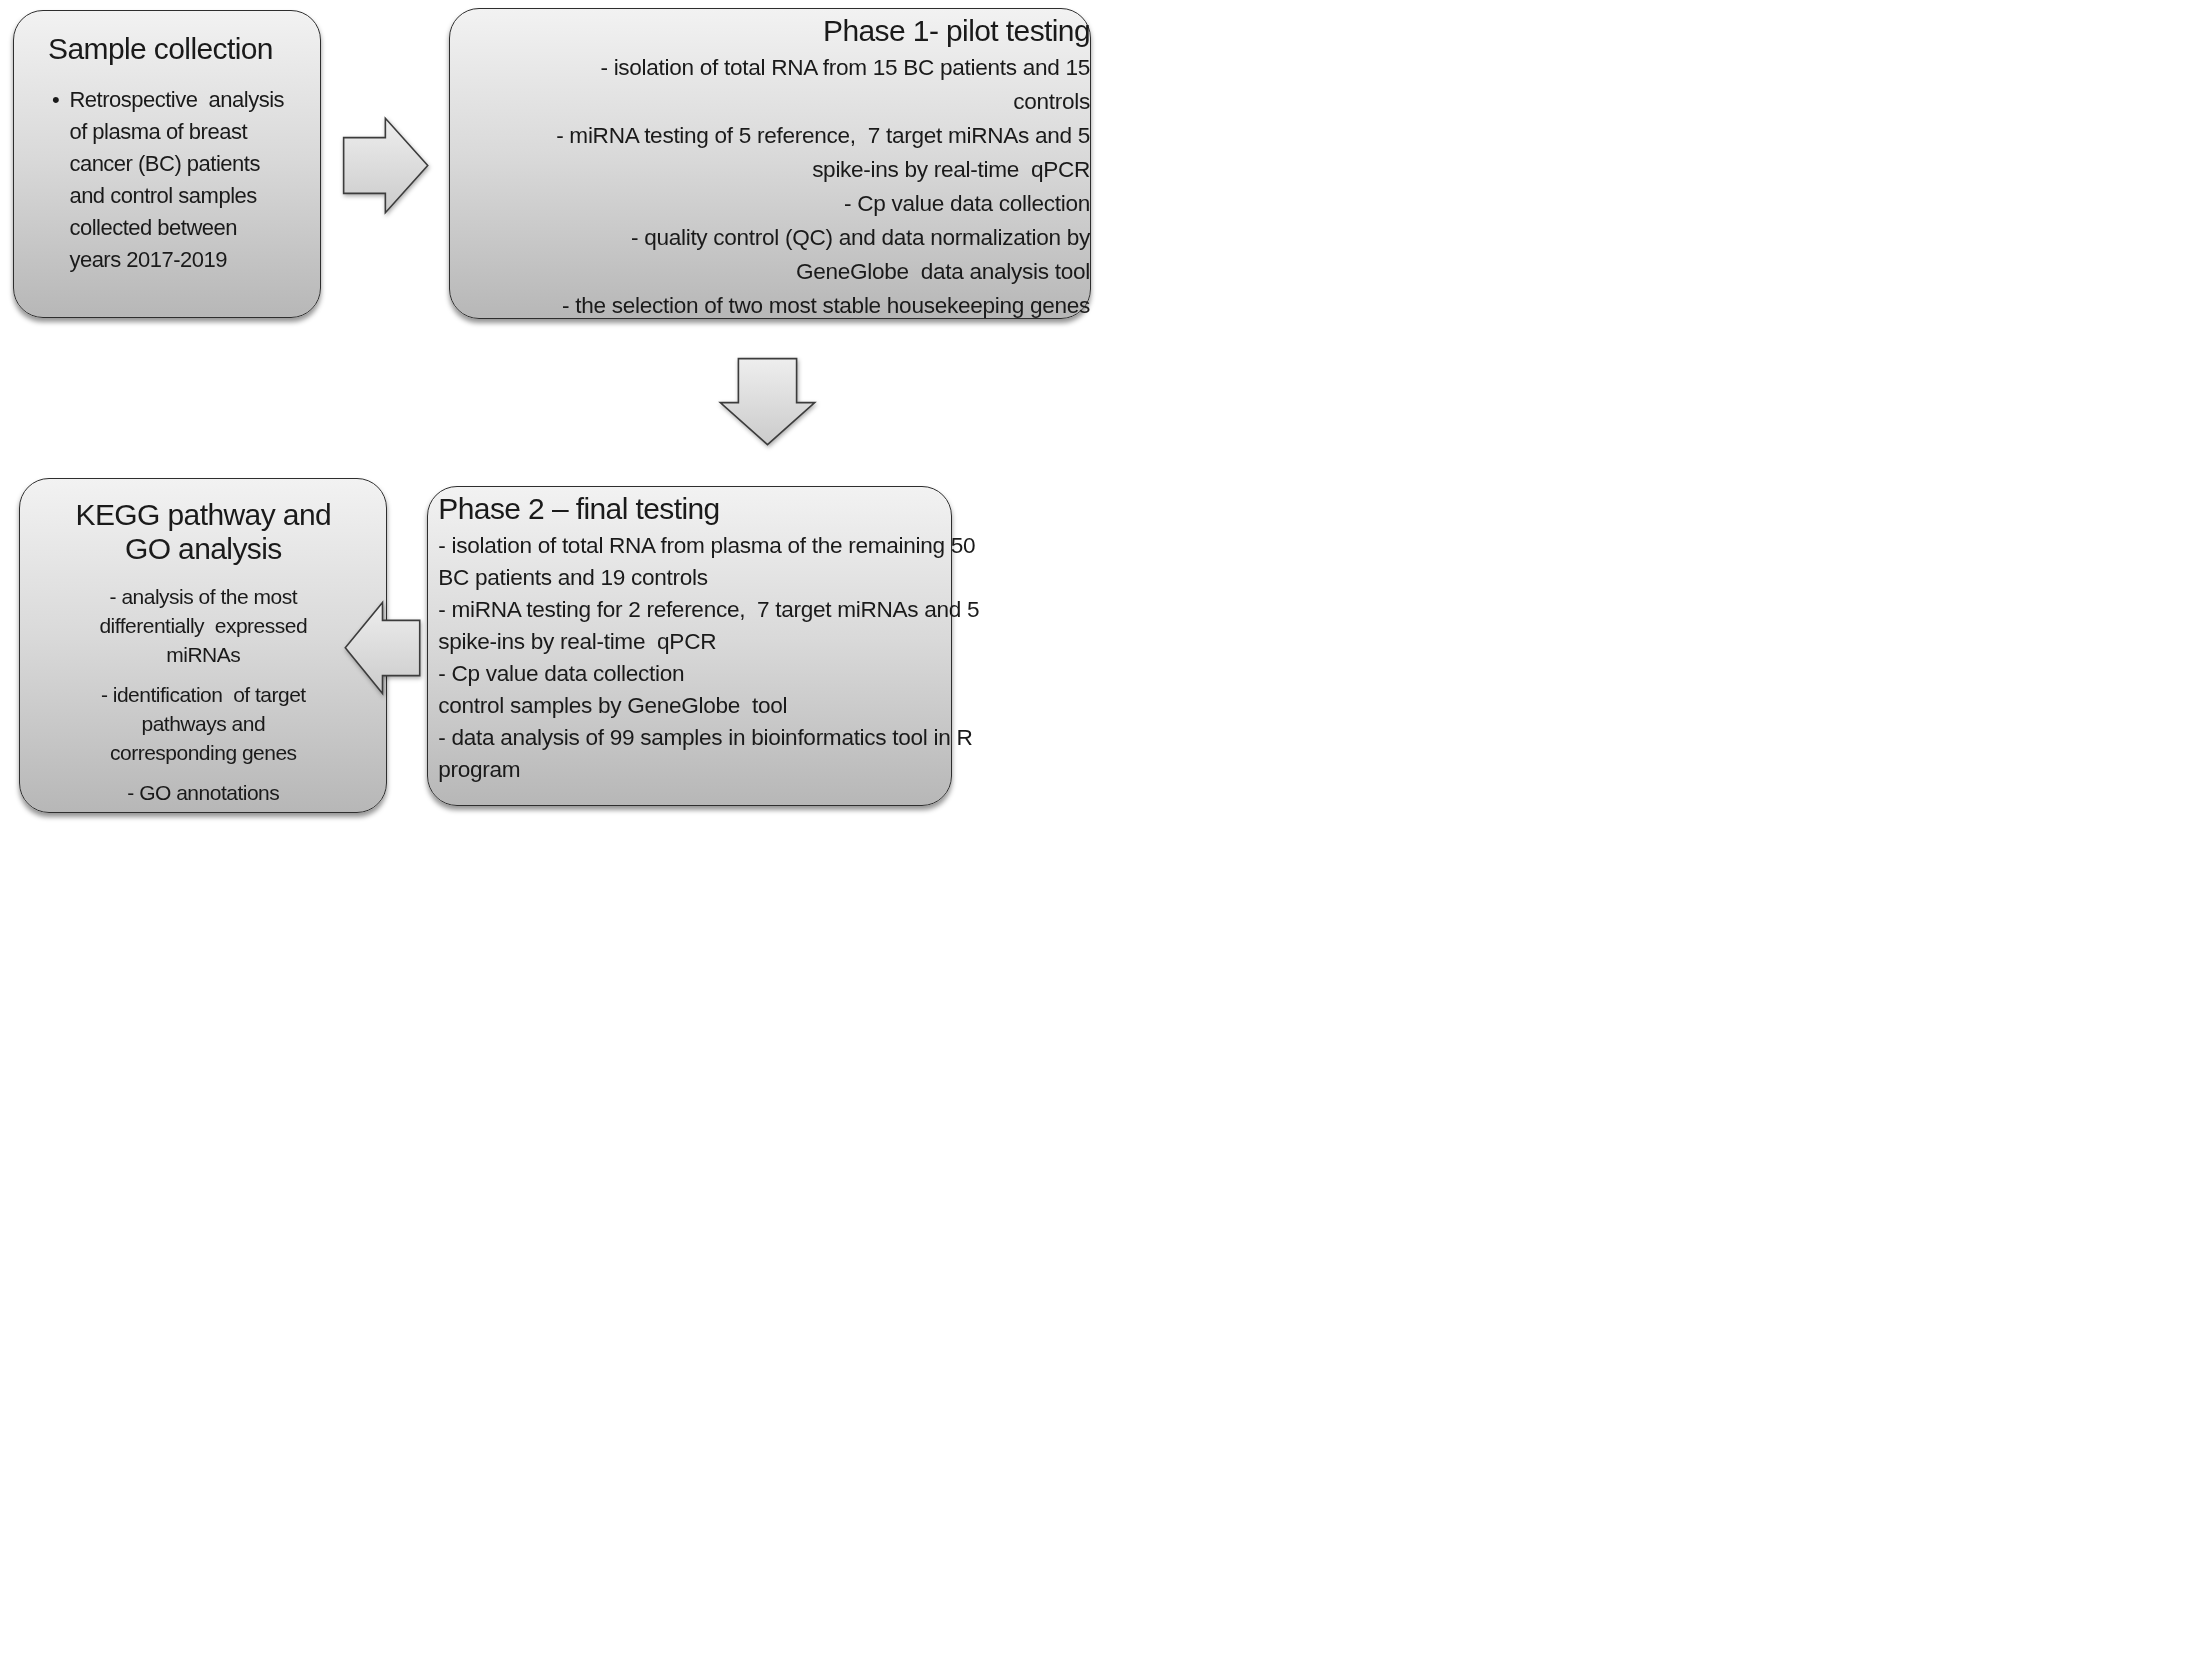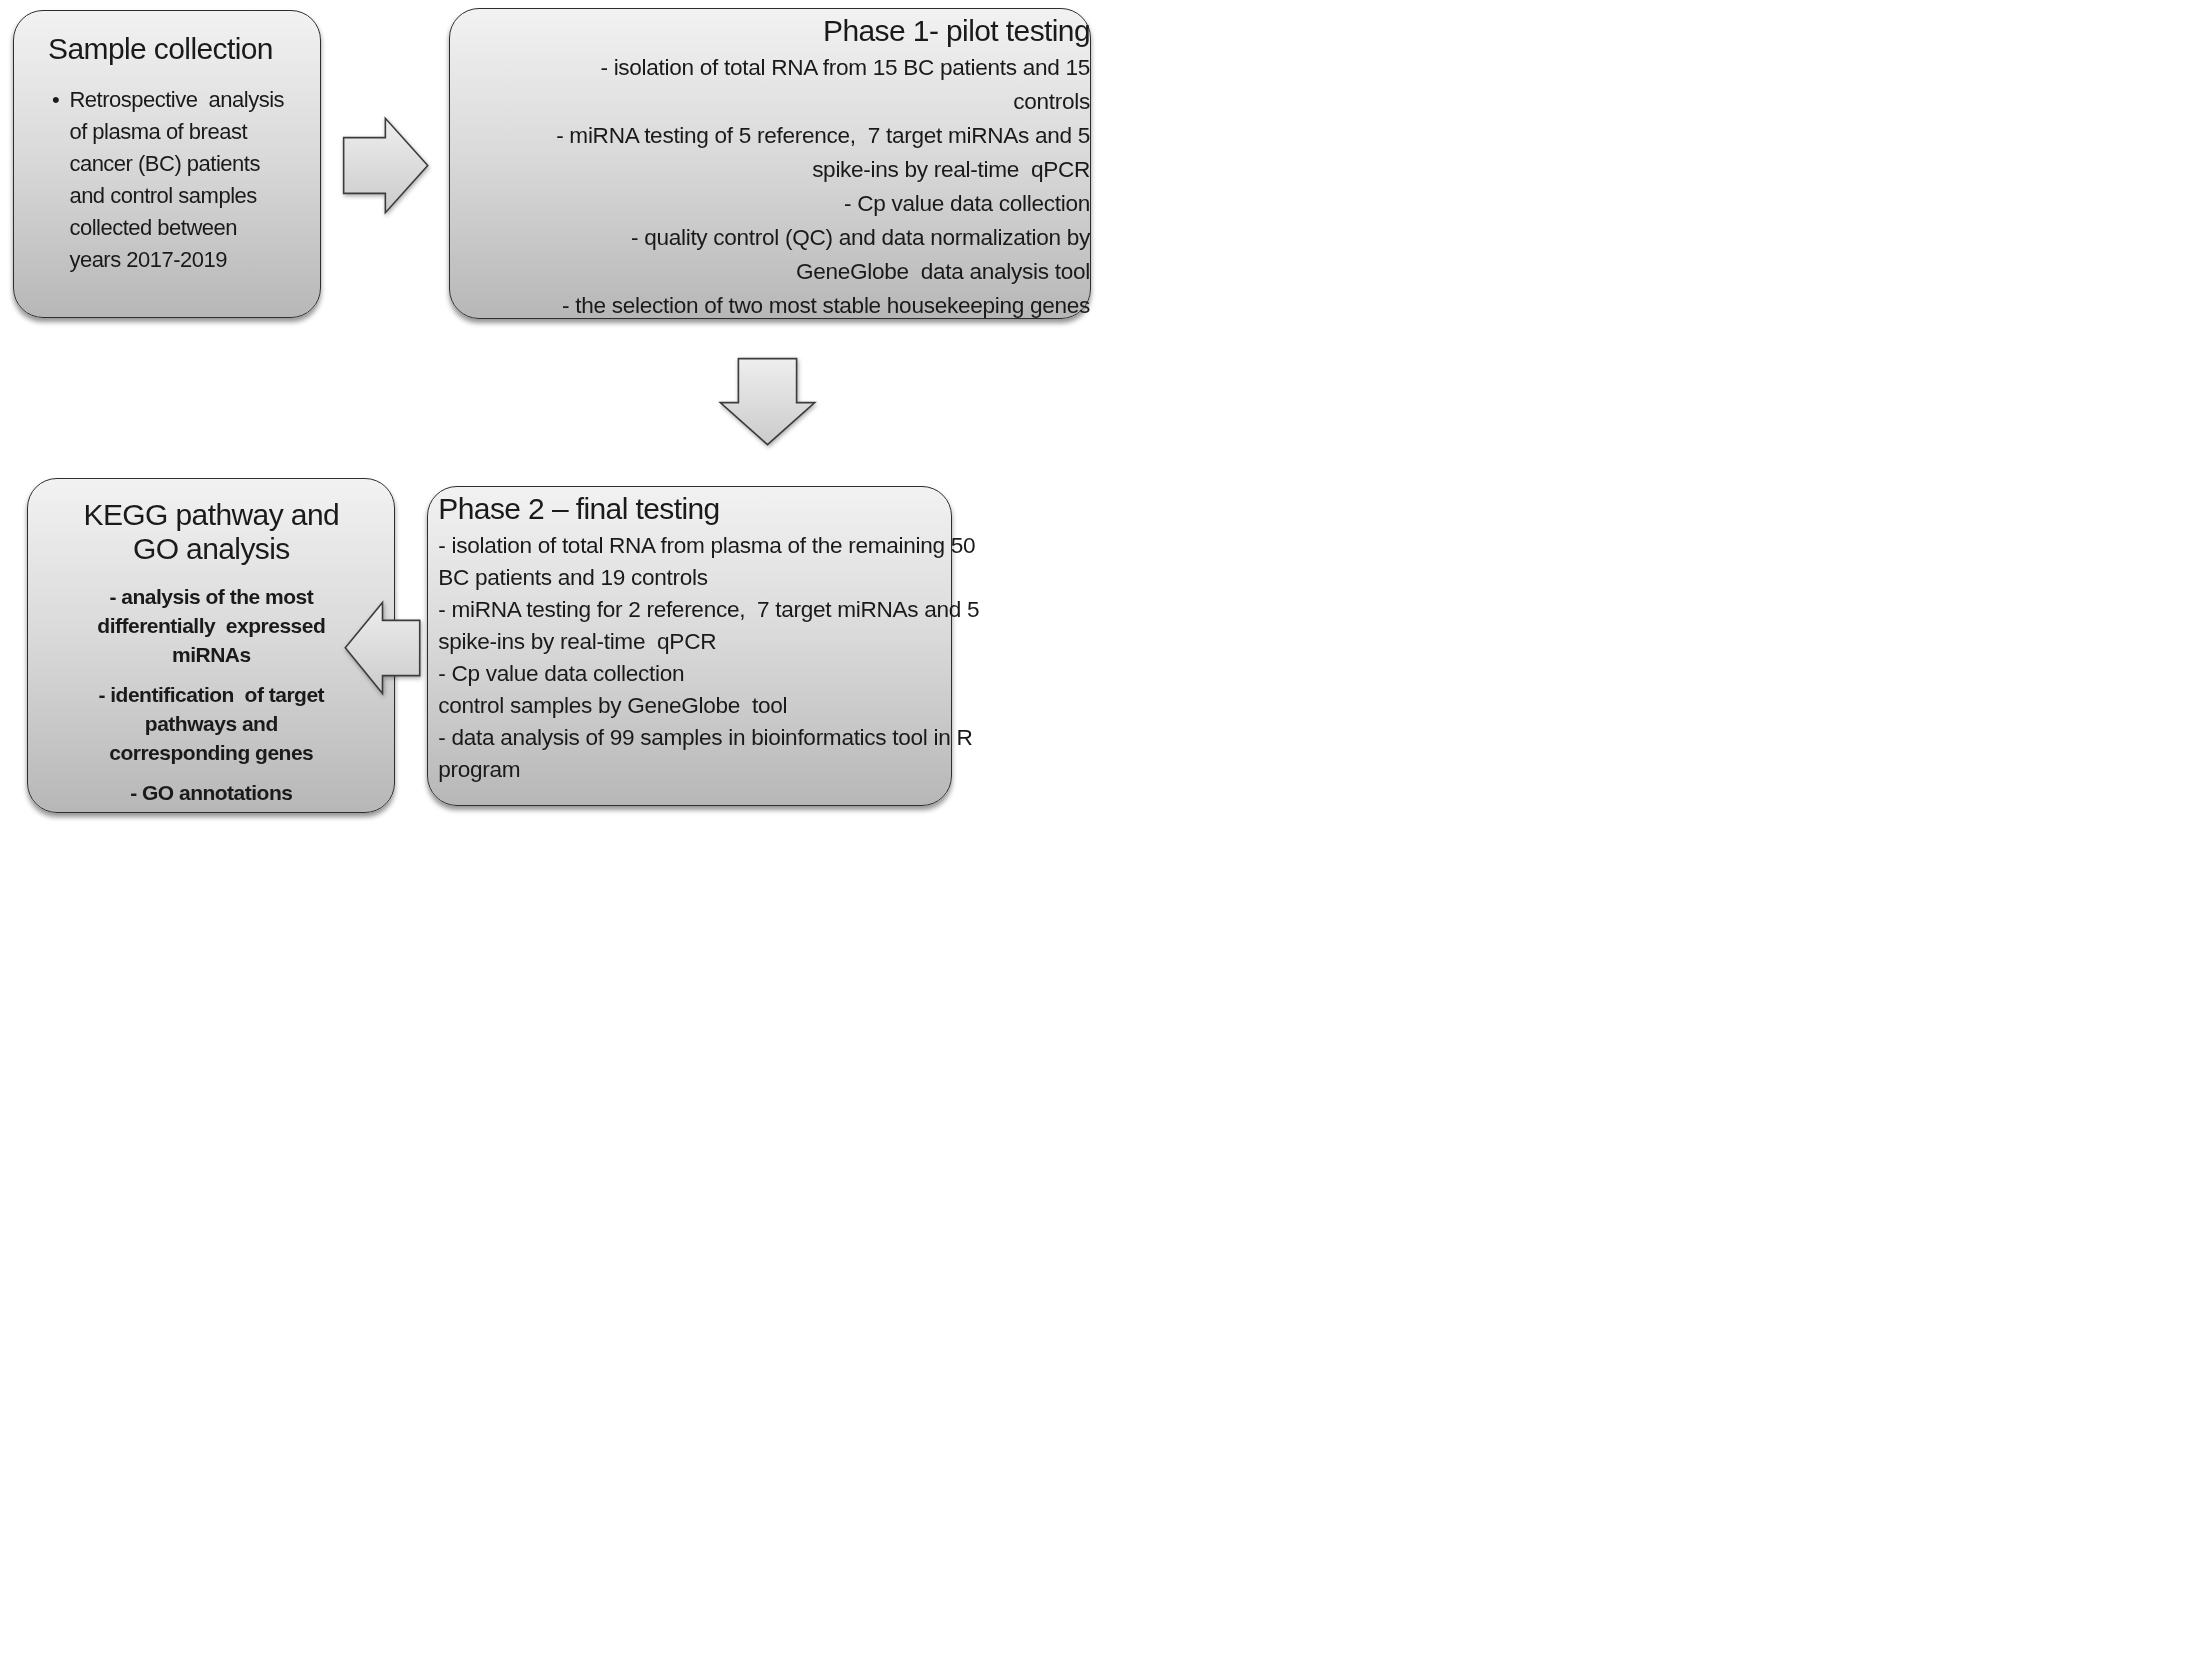--- a/index.html
+++ b/index.html
@@ -19,21 +19,21 @@
   .box {
     position: absolute;
     box-sizing: border-box;
     background: linear-gradient(180deg, #f2f2f2 0%, #d9d9d9 48%, #b7b7b7 100%);
     border: 1.9px solid #2e2e2e;
     border-radius: 30px;
     box-shadow: 0 3.9px 5.8px -0.6px rgba(0,0,0,0.42);
   }
   .box--sample { left: 13px;  top: 9.7px;  width: 308px; height: 308px; }
   .box--phase1 { left: 449px; top: 7.7px;  width: 642px; height: 311px; text-align: right; }
-  .box--kegg   { left: 19.3px;  top: 478px; width: 368px; height: 335px; margin-left: 8px; }
+  .box--kegg   { left: 19.3px;  top: 478px; width: 368px; height: 335px; }
   .box--phase2 { left: 427px; top: 486px; width: 525px; height: 320px; }
 
   .box-title {
     font-size: 30px;
     line-height: 1.16;
     letter-spacing: -0.6px;
     white-space: pre;
   }
   .box--sample .box-title { padding: 21px 0 0 34px; }
   .box--phase1 .box-title, .box--phase2 .box-title { padding: 5.2px 0 2.6px 10.3px; }
@@ -74,21 +74,20 @@
     letter-spacing: -0.6px;
     white-space: pre;
   }
   .kpara { margin-top: 11px; }
   .kpara--first { margin-top: 16px; }
   .kline {
     font-size: 21px;
     letter-spacing: -0.5px;
     line-height: 29px;
     white-space: pre;
-    font-weight: bold;
   }
 
   .arrow {
     position: absolute;
     filter: drop-shadow(1.3px 2.6px 1.9px rgba(0,0,0,0.32));
   }
   .arrow svg { display: block; overflow: visible; }
   .arrow polygon {
     stroke: #3c3c3c;
     stroke-width: 2.5;

